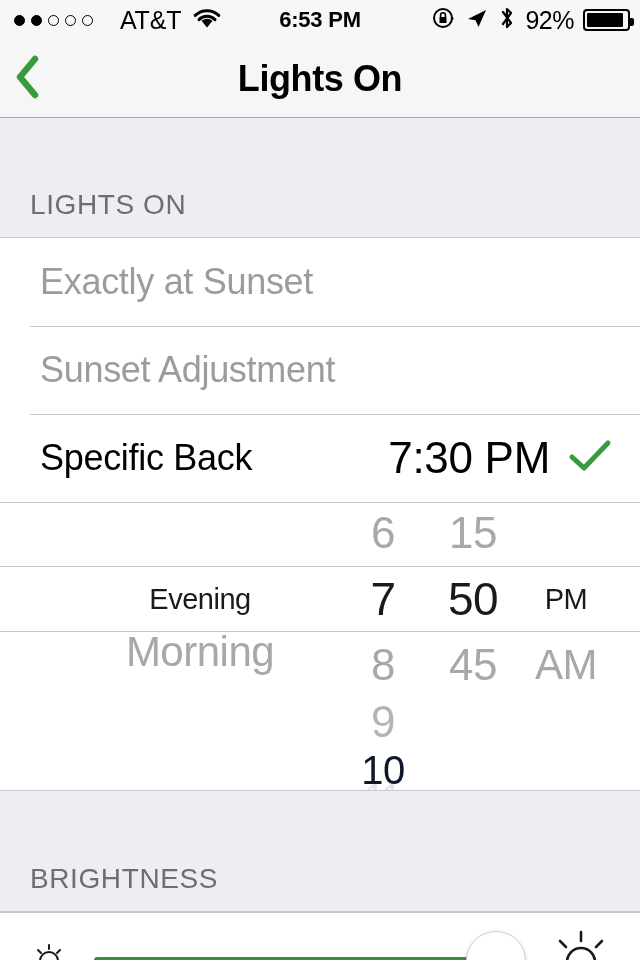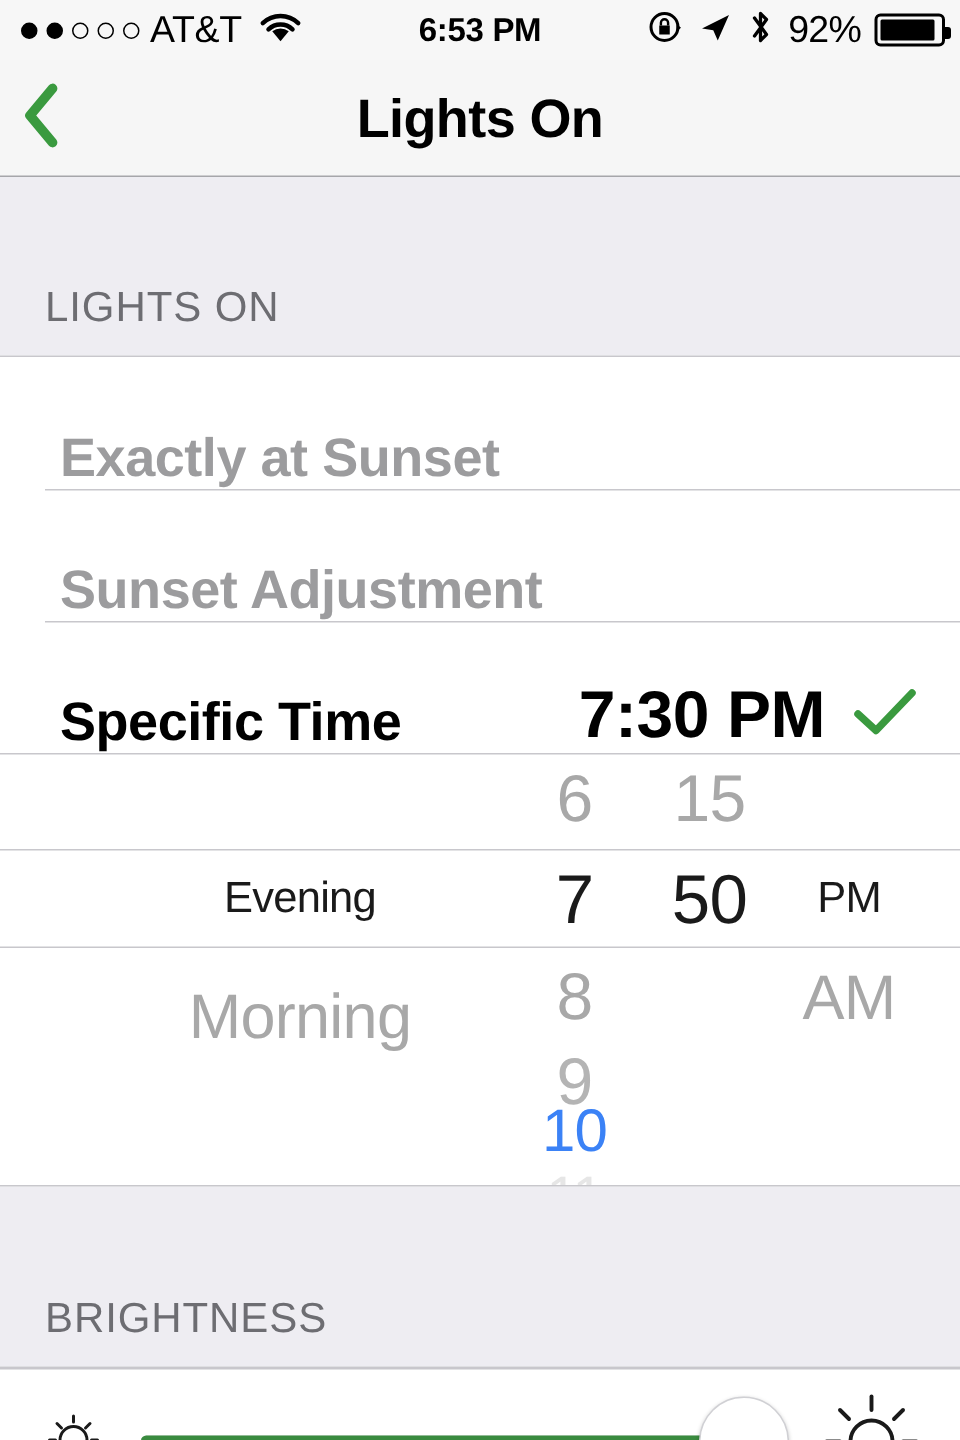--- a/index.html
+++ b/index.html
@@ -15,21 +15,21 @@
   
   .statusbar {
     position:absolute; top:0; left:0; width:640px; height:40px;
     background:#f7f7f7;
     display:flex; align-items:center;
   }
   .sb-left { position:absolute; left:14px; display:flex; align-items:center; gap:7px; }
   .dots { display:flex; align-items:center; gap:6px; }
   .dot { width:11px; height:11px; border-radius:50%; border:1.6px solid #000; }
   .dot.on { background:#000; }
-  .carrier { font-size:25px; color:#000; letter-spacing:-0.2px; }
+  .carrier { font-size:25px; color:#000; letter-spacing:-0.2px;margin-left:20px; }
   .wifi { margin-left:4px; }
   .sb-center {
     position:absolute; left:0; width:640px; text-align:center;
     font-size:22px; font-weight:bold; color:#000; letter-spacing:-0.2px;
   }
   .sb-right {
     position:absolute; right:10px; display:flex; align-items:center; gap:9px;
   }
   .batt-pct { font-size:25px; color:#000; letter-spacing:-0.5px; }
   .batt {
@@ -65,22 +65,22 @@
     height:100%; display:flex; align-items:flex-end;
     padding:0 0 16px 30px;
     font-size:28px; color:#6d6d72; letter-spacing:0.6px;
   }
   .sec1 { height:118px; }
   .sec2 { height:120px; }
 
   .group { background:#fff; border-top:1px solid #c8c7cc; border-bottom:1px solid #c8c7cc; }
 
   .row {
-    position:relative; height:88px; display:flex; align-items:flex-end;
-    padding-left:40px; padding-right:28px; background:#fff;font-weight:bold;
+    position:relative; height:88px; display:flex; align-items:center;
+    padding-left:40px; padding-right:28px; background:#fff;
   }
   .row + .row::before {
     content:""; position:absolute; top:0; left:30px; right:0; height:1px; background:#c8c7cc;
   }
   .row-label { font-size:36px; letter-spacing:-0.3px; }
   .row-label.disabled { color:#9c9c9e; }
   .row-label.active { color:#000; }
   .row-right { margin-left:auto; display:flex; align-items:center; gap:18px; }
   .row-value { font-size:44px; color:#000; letter-spacing:-0.3px; }
 
@@ -197,51 +197,52 @@
 
       <div class="row">
         <span class="row-label disabled">Exactly at Sunset</span>
       </div>
 
       <div class="row">
         <span class="row-label disabled">Sunset Adjustment</span>
       </div>
 
       <div class="row">
-        <span class="row-label active">Specific Time</span>
+        <span class="row-label active">Specific Back</span>
         <span class="row-right">
           <span class="row-value">7:30 PM</span>
           <span>
             <svg width="44" height="36" viewBox="0 0 44 36">
               <path d="M4 19 L16 30 L40 5" stroke="#3a9a3f" stroke-width="5" fill="none" stroke-linecap="round" stroke-linejoin="round"></path>
             </svg>
           </span>
         </span>
       </div>
 
       <div class="picker">
         <div class="picker-band"></div>
 
         <div class="pcol pcol-period">
           <div class="pitem sel" style="top:63px; height:66px;">Evening</div>
-          <div class="pitem" style="top:142px; height:66px;text-align:right;">Morning</div>
+          <div class="pitem" style="top:116px; height:66px;text-align:right;">Morning</div>
         </div>
 
         <div class="pcol pcol-hour">
           <div class="pitem" style="top:-3px; height:66px;">6</div>
           <div class="pitem sel" style="top:63px; height:66px;">7</div>
           <div class="pitem" style="top:129px; height:66px;">8</div>
           <div class="pitem" style="top:186px; height:66px; color:#b4b4b4;">9</div>
-          <div class="pitem" style="top:218px; height:66px; color:#3b82f6; font-size:40px;">10</div>
+          <div class="pitem" style="top:234px; height:66px; color:#0f172a; font-size:40px;">10</div>
           <div class="pitem" style="top:262px; height:66px; color:#e6e6e6; font-size:37px;">11</div>
         </div>
 
         <div class="pcol pcol-min">
           <div class="pitem" style="top:-3px; height:66px;text-align:center;">15</div>
           <div class="pitem sel" style="top:63px; height:66px;">50</div>
+          <div class="pitem" style="top:129px; height:66px;">45</div>
         </div>
 
         <div class="pcol pcol-ampm">
           <div class="pitem sel" style="top:63px; height:66px;">PM</div>
           <div class="pitem" style="top:129px; height:66px;">AM</div>
         </div>
       </div>
     </div>
 
     <div class="sec2">

